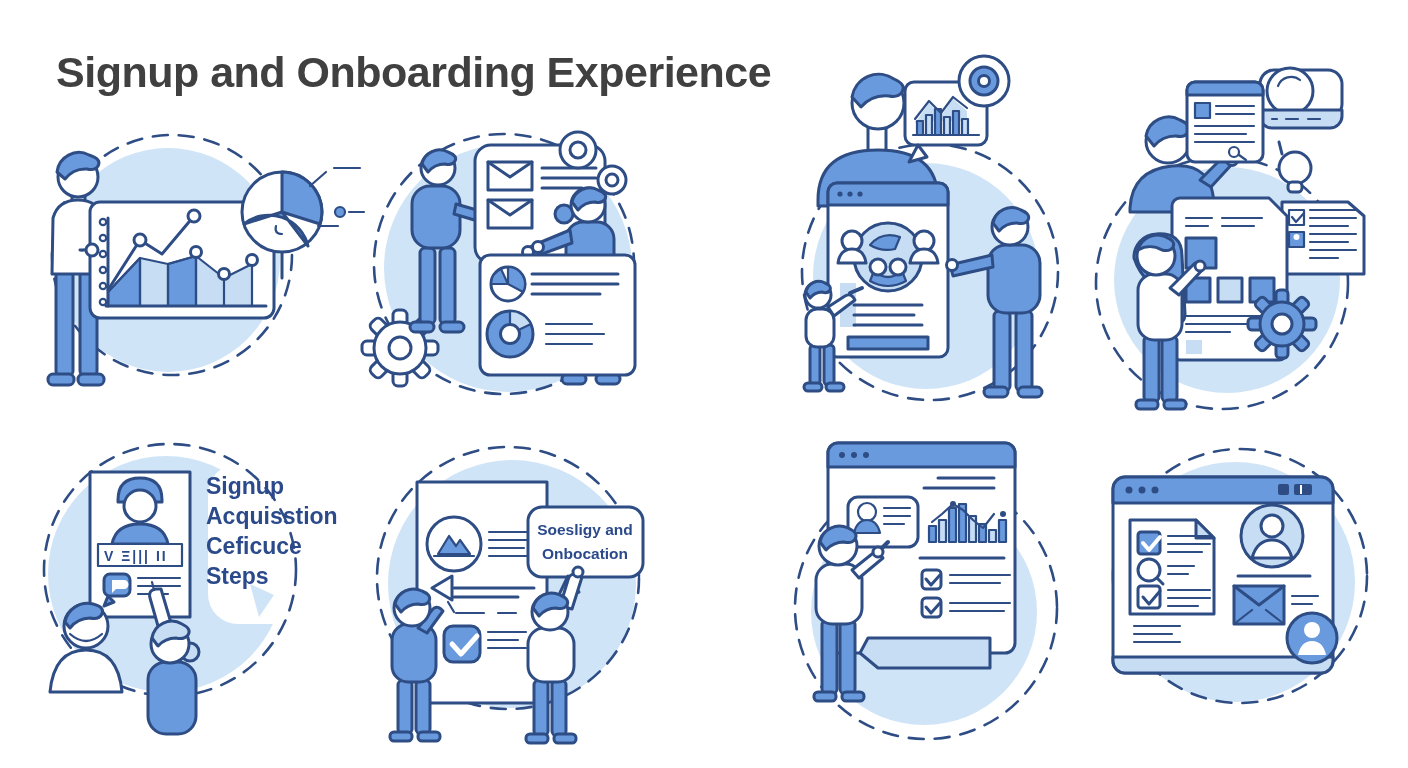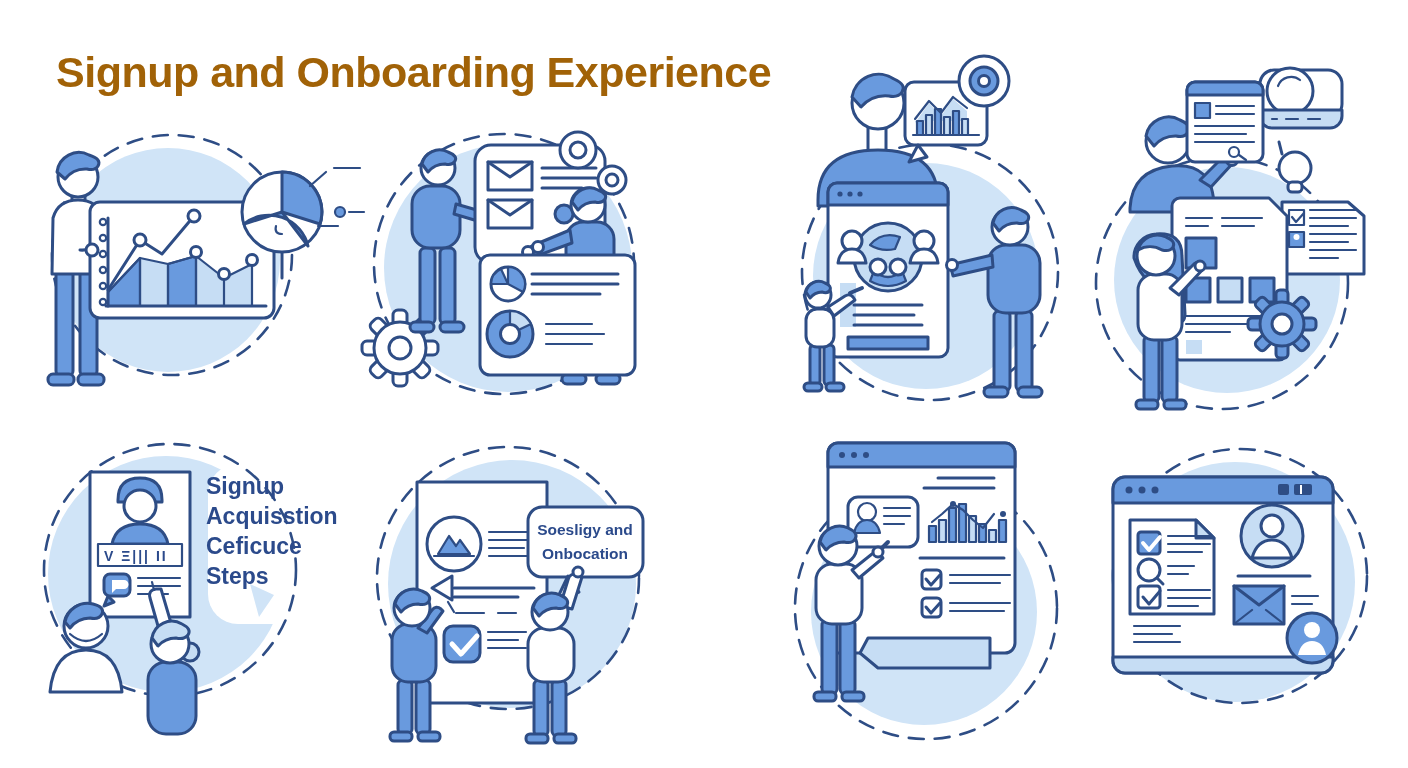--- a/index.html
+++ b/index.html
@@ -1,18 +1,18 @@
 <!DOCTYPE html>
 <html><head>
 <meta charset="utf-8">
 <style>
   *{margin:0;padding:0;box-sizing:border-box}
   html,body{width:1408px;height:768px;background:#fff;font-family:"Liberation Sans",sans-serif;overflow:hidden}
   .canvas{position:absolute;left:0;top:0;width:1408px;height:768px;background:#fff}
-  .title{position:absolute;left:56px;top:48px;font-size:43px;font-weight:bold;color:#a16207;letter-spacing:-.5px}
+  .title{position:absolute;left:56px;top:48px;font-size:43px;font-weight:bold;color:#404040;letter-spacing:-.5px}
   svg.panel{position:absolute;overflow:visible}
   .p1{left:28px;top:122px;width:336px;height:280px}
   .p2{left:360px;top:116px;width:316px;height:300px}
   .p3{left:788px;top:55px;width:312px;height:352px}
   .p4{left:1082px;top:58px;width:324px;height:362px}
   .p5{left:28px;top:424px;width:336px;height:330px}
   .p6{left:362px;top:422px;width:314px;height:344px}
   .p7{left:772px;top:412px;width:324px;height:344px}
   .p8{left:1082px;top:424px;width:326px;height:330px}
   

